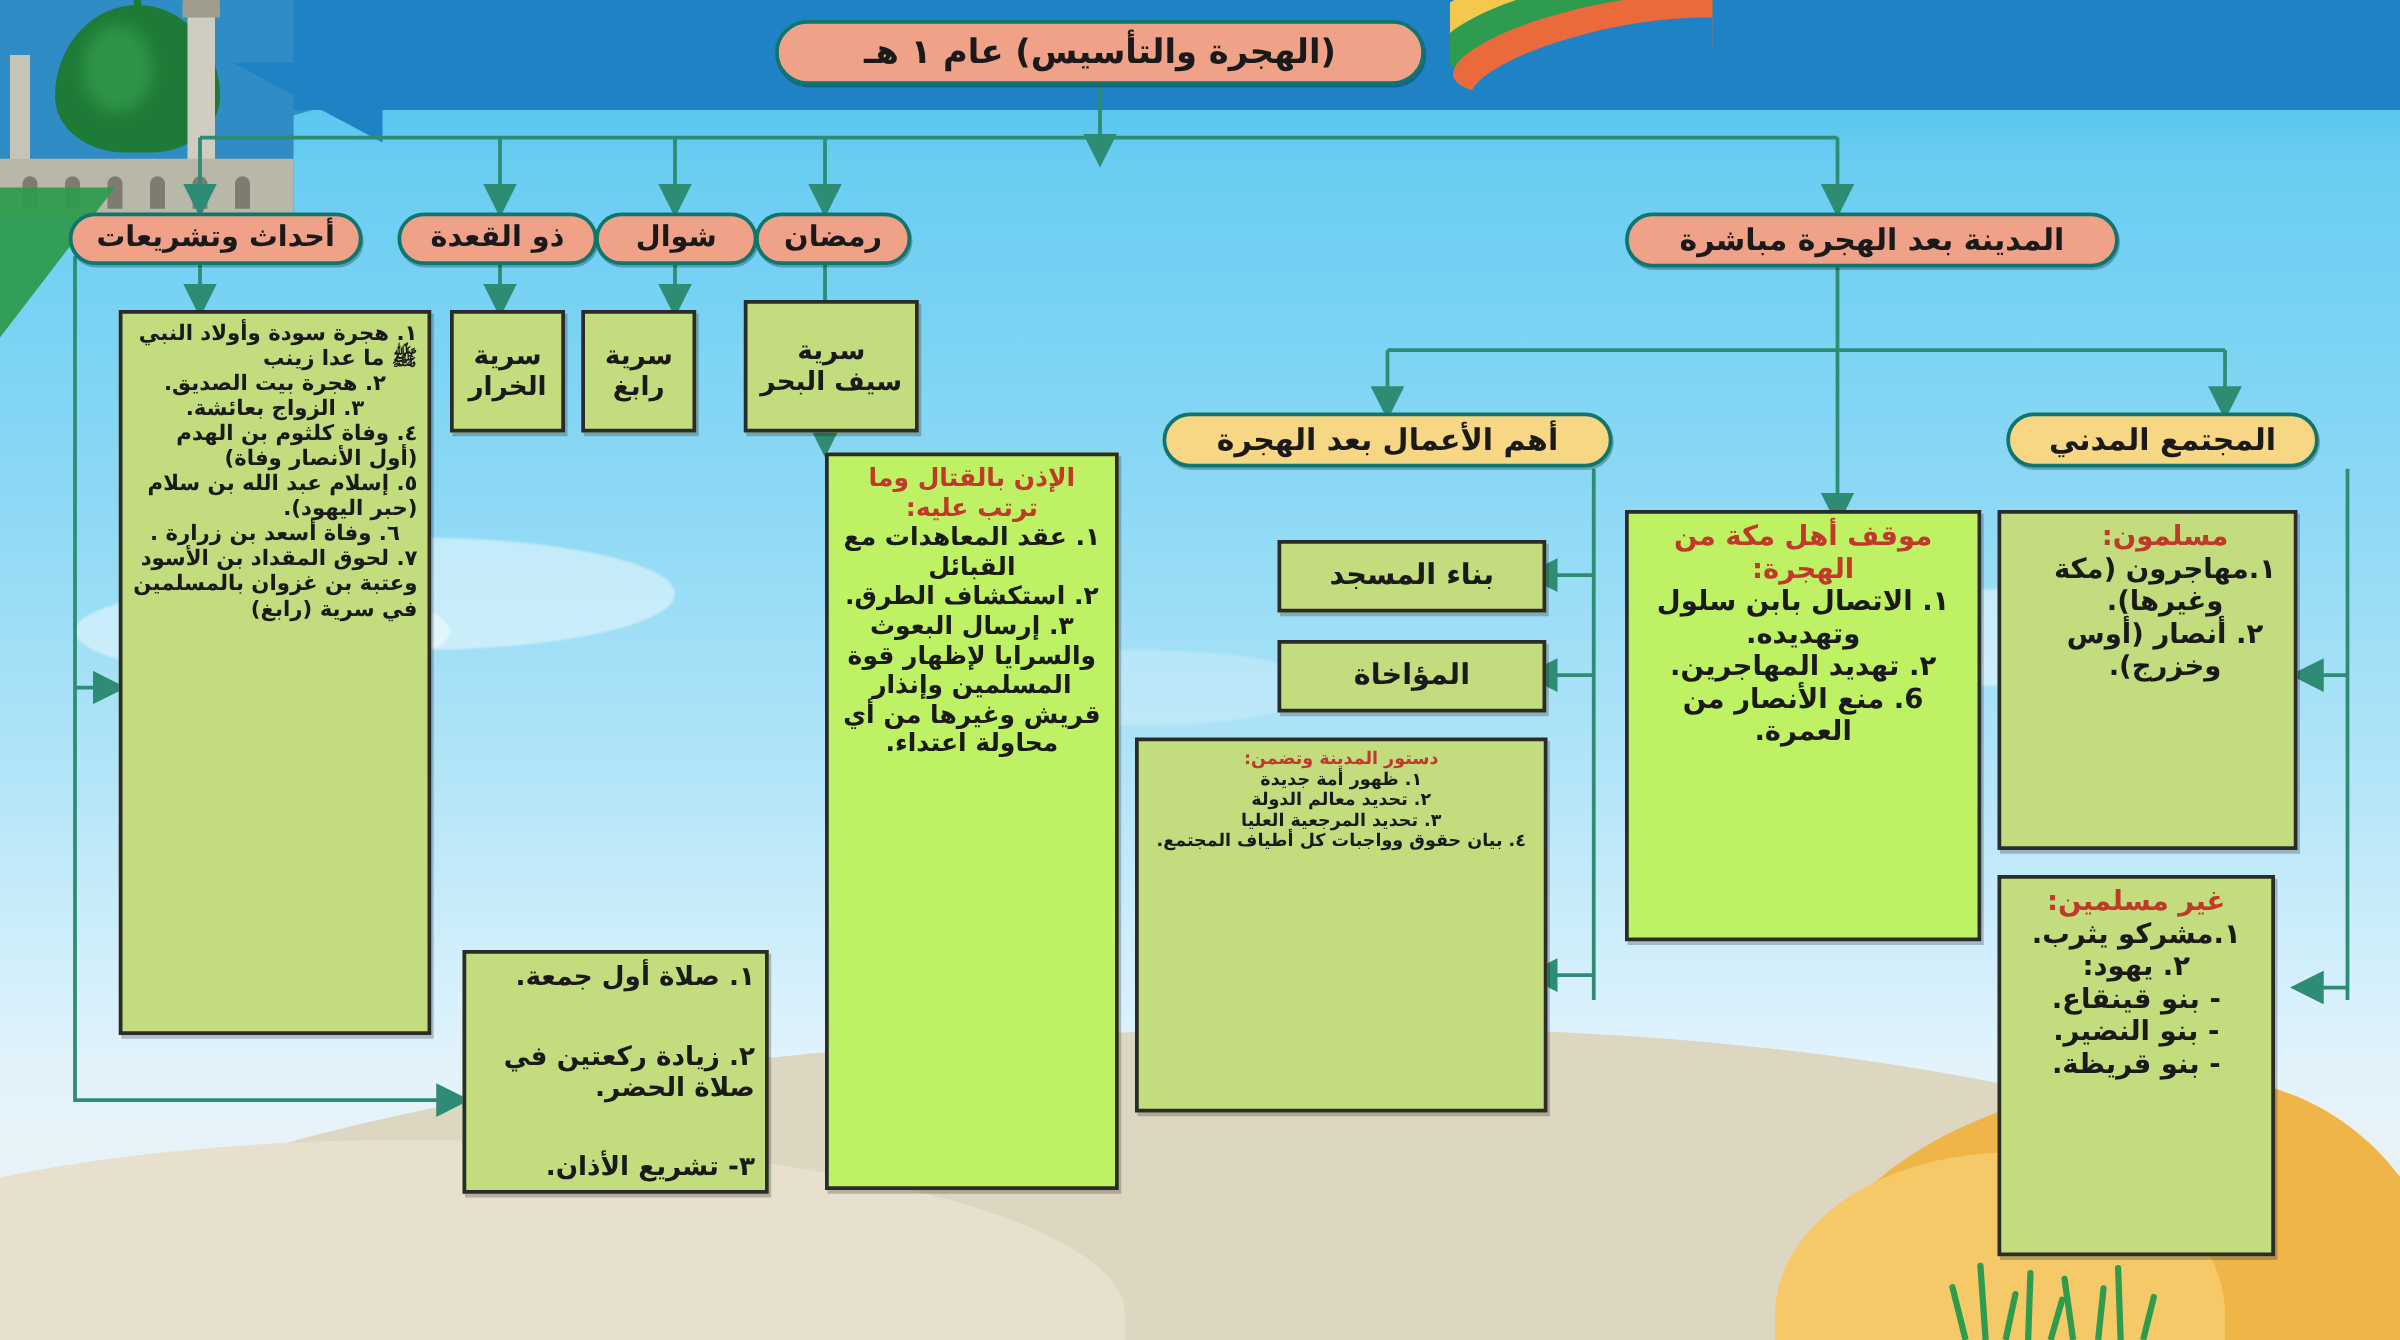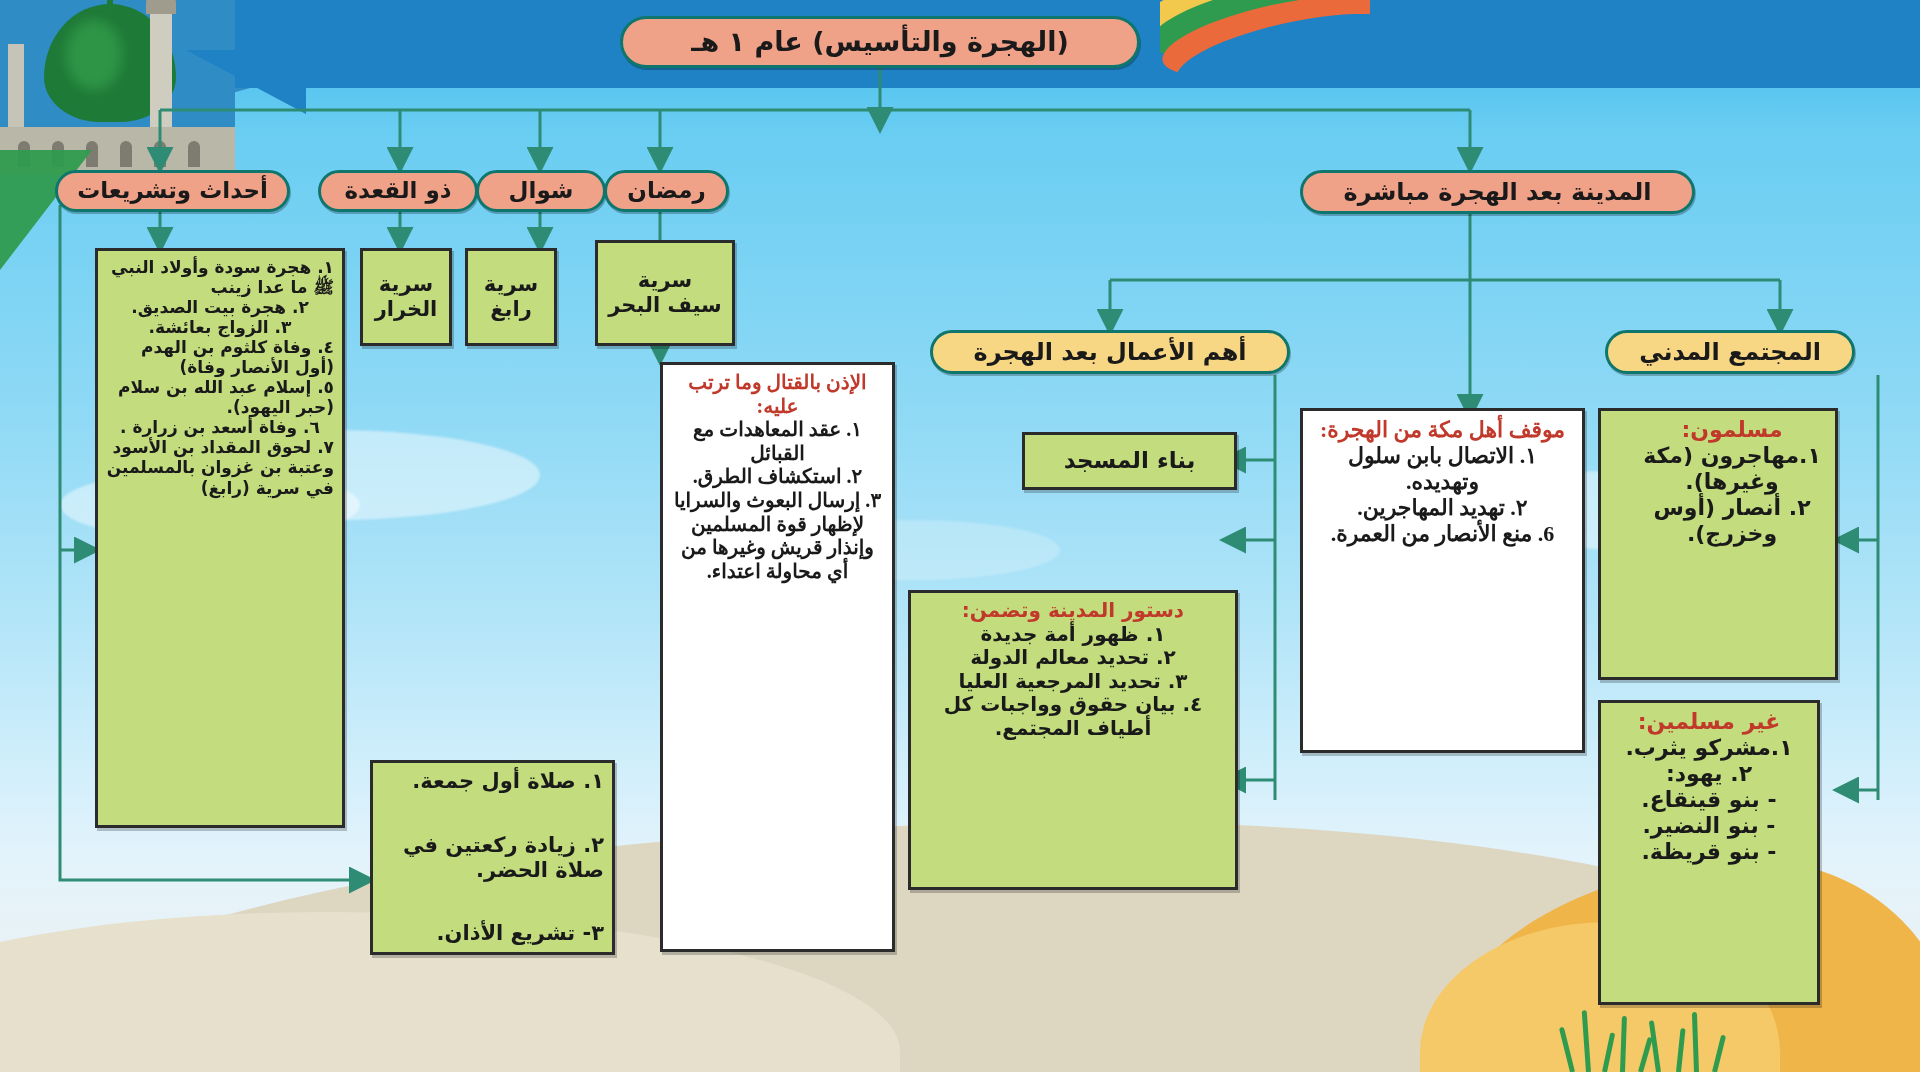--- a/index.html
+++ b/index.html
@@ -55,21 +55,21 @@
   .pill{border:3px solid #0f766e;border-radius:999px;
         display:flex;align-items:center;justify-content:center;
         padding:3px 14px;box-shadow:1px 2px 0 rgba(0,0,0,.25);}
   .pill.salmon{background:#f0a289;}
   .pill.gold{background:#f7d783;}
   
   .rect{border:3px solid #2b2b2b;
         display:flex;flex-direction:column;align-items:center;justify-content:center;
         padding:6px 8px;box-shadow:2px 3px 0 rgba(0,0,0,.22);}
   .rect.green{background:#c3dd7e;}
-  .rect.gold{background:#ffffff;font-family:Liberation Serif, serif;}
+  .rect.gold{background:#bef264;}
   .hdr{color:#c0392b;font-weight:bold;}
   .ln{display:block;}
 </style>
 </head>
 <body>
 
 <div class="bg">
   <div class="sky"></div>
   <div class="topband"></div>
 
@@ -227,22 +227,25 @@
 
   <div class="node rect green" style="left:370px;top:760px;width:245px;height:195px;font-size:21px;text-align:right;align-items:stretch;justify-content:space-between;">
     <span class="ln">١. صلاة أول جمعة.</span>
     <span class="ln">٢. زيادة ركعتين في صلاة الحضر.</span>
     <span class="ln">٣- تشريع الأذان.</span>
   </div>
 
   <div class="node rect green" style="left:1022px;top:432px;width:215px;height:58px;font-size:23px;">
     <span>بناء المسجد</span>
   </div>
-
-  <div class="node rect green" style="left:908px;top:590px;width:330px;height:300px;font-size:20px;align-items:stretch;justify-content:flex-start;">
+  <div class="node rect green" style="left:1022px;top:512px;width:215px;height:58px;font-size:23px;">
+    <span>المؤاخاة</span>
+  </div>
+
+  <div class="node rect green" style="left:908px;top:590px;width:330px;height:300px;font-size:14px;align-items:stretch;justify-content:flex-start;">
     <span class="ln hdr">دستور المدينة وتضمن:</span>
     <span class="ln">١. ظهور أمة جديدة</span>
     <span class="ln">٢. تحديد معالم الدولة</span>
     <span class="ln">٣. تحديد المرجعية العليا</span>
     <span class="ln">٤. بيان حقوق وواجبات كل أطياف المجتمع.</span>
   </div>
 
   <div class="node rect gold" style="left:1300px;top:408px;width:285px;height:345px;font-size:22px;align-items:stretch;justify-content:flex-start;">
     <span class="ln hdr">موقف أهل مكة من الهجرة:</span>
     <span class="ln">١. الاتصال بابن سلول وتهديده.</span>

